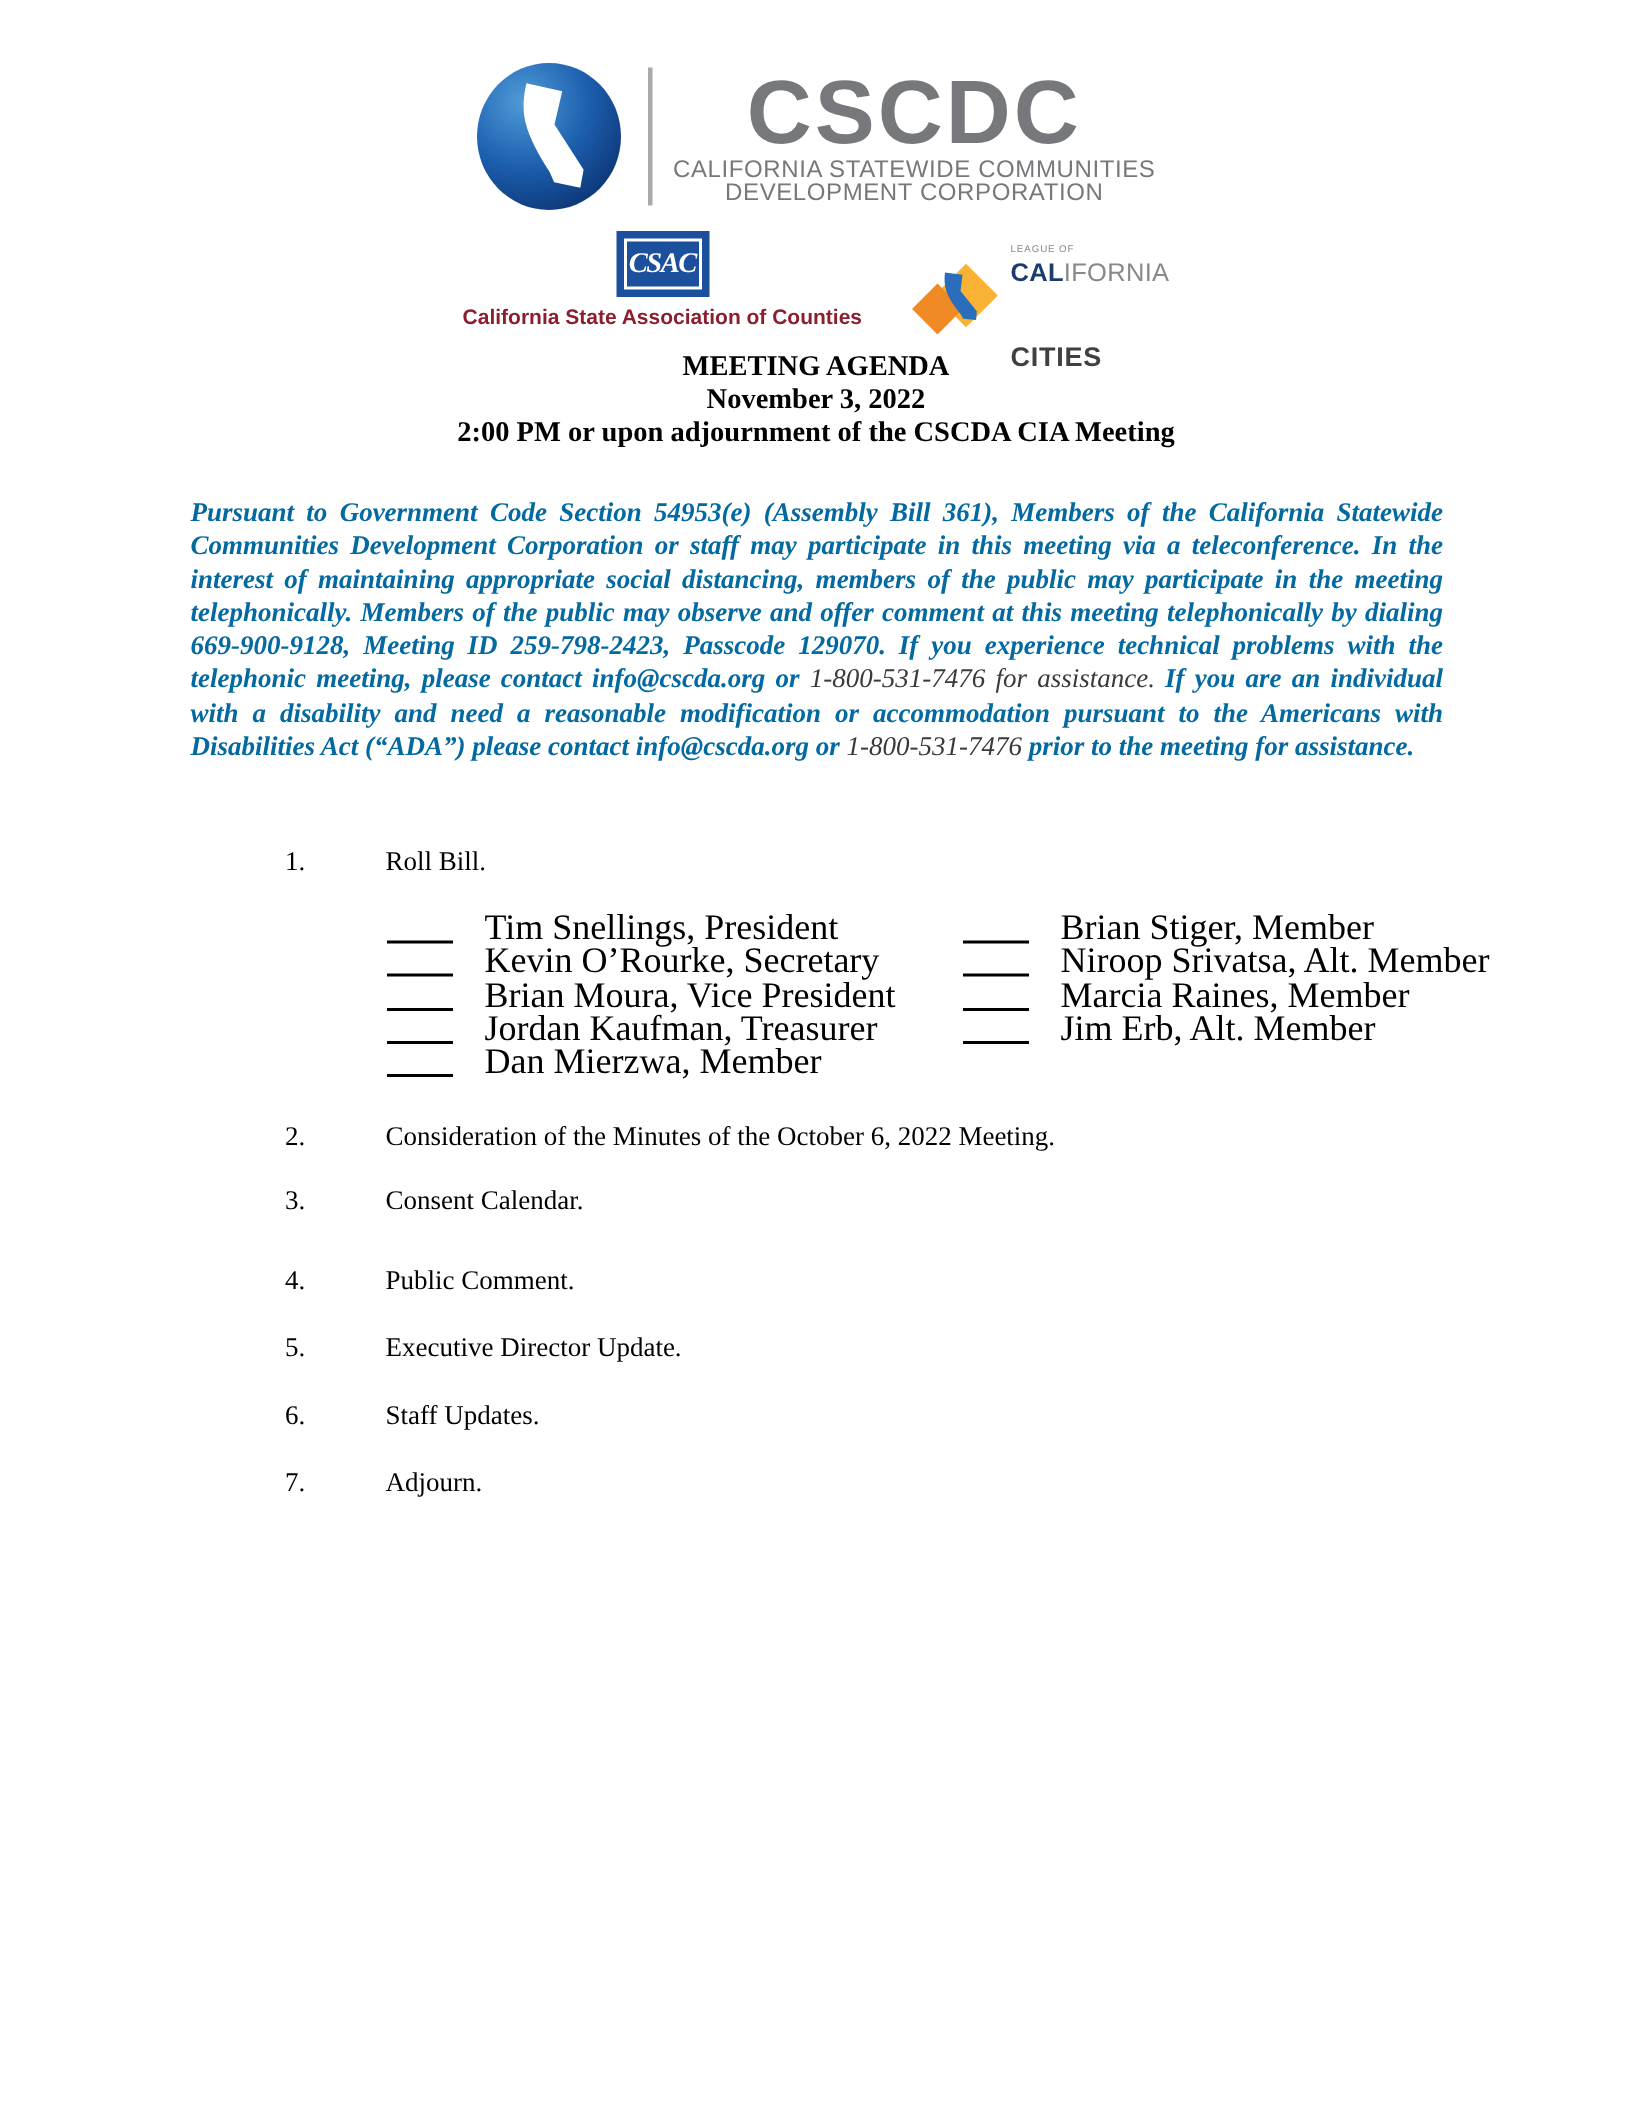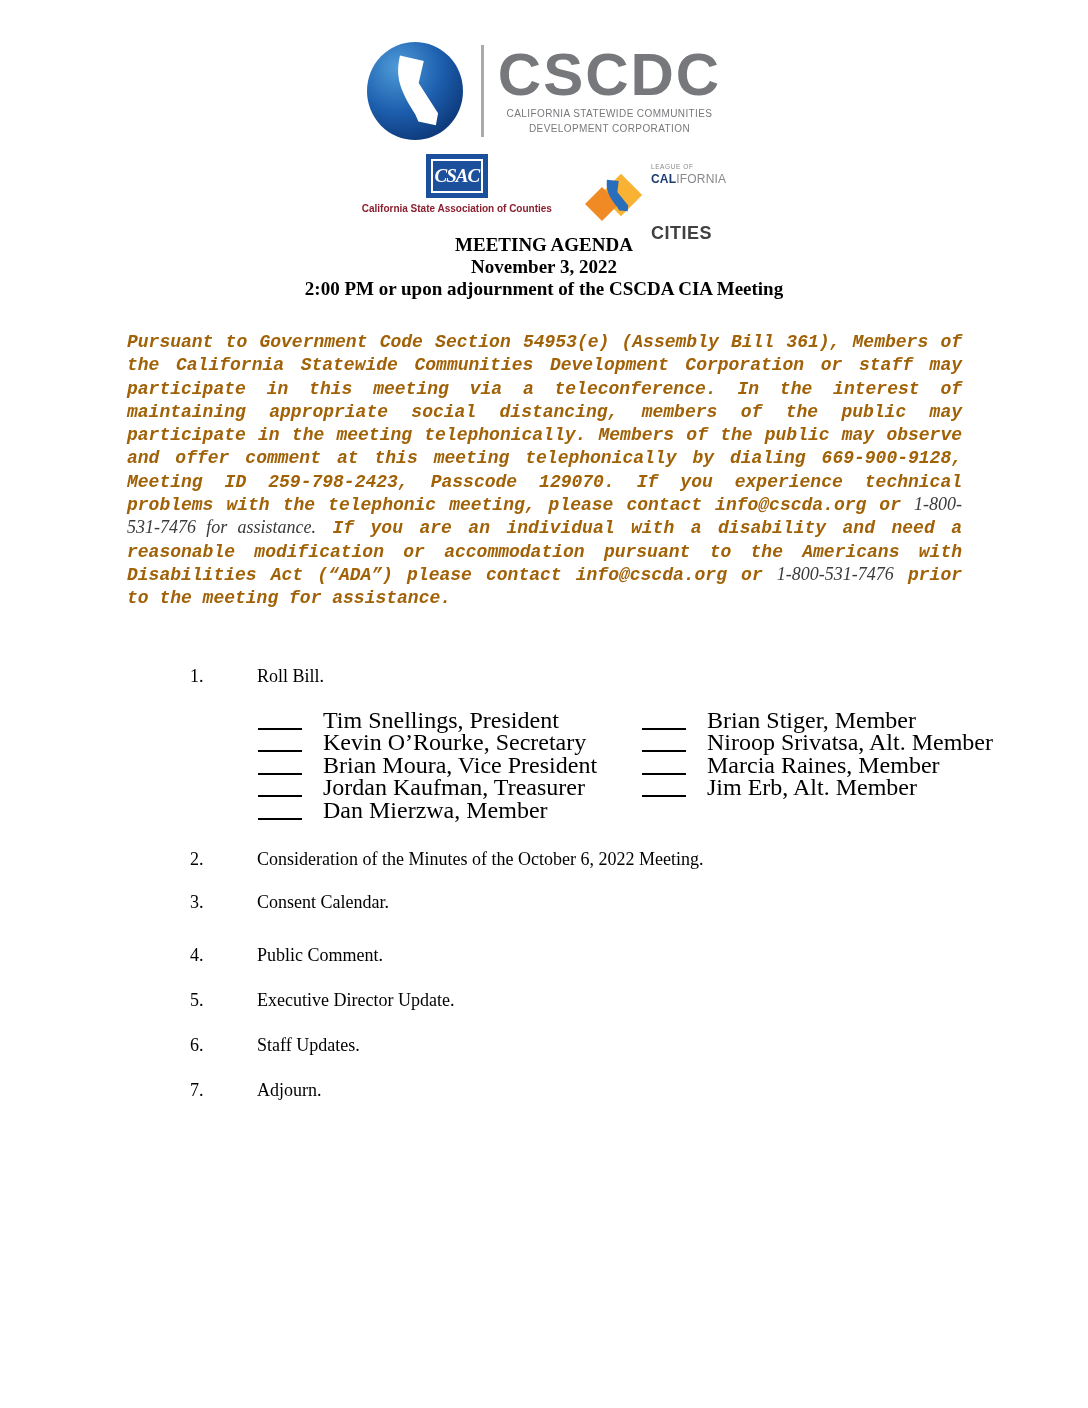--- a/index.html
+++ b/index.html
@@ -19,53 +19,53 @@
     flex:0 0 auto;
   }
   .logo-circle svg { transform:rotate(6deg); }
   .logo-divider { width:3px; height:92px; background:#a8aaad; margin:0 14px 0 18px; flex:0 0 auto; }
   .logo-textblock { display:flex; flex-direction:column; align-items:center; }
   .logo-abbr {
     font-family:"Liberation Sans", sans-serif; font-weight:bold; font-size:60px;
     line-height:58px; color:#77787b; letter-spacing:2px;
   }
   .logo-sub {
-    font-family:"Liberation Sans", sans-serif; font-size:10px; color:#77787b;
+    font-family:"Liberation Sans", sans-serif; font-size:16px; color:#77787b;
     letter-spacing:0.4px; line-height:15px; text-align:center; margin-top:2px;
   }
 
   
   .partner-row { display:flex; justify-content:center; align-items:flex-start; gap:34px; margin-top:14px; height:60px; }
   .csac { display:flex; flex-direction:column; align-items:center; }
   .csac-box { width:62px; height:44px; background:#1c4f9c; display:flex; align-items:center; justify-content:center; }
   .csac-inner { width:52px; height:34px; border:2px solid #ffffff; display:flex; align-items:center; justify-content:center; }
   .csac-abbr { font-family:"Liberation Serif", serif; font-style:italic; font-weight:bold; font-size:19px; color:#ffffff; letter-spacing:-1px; }
-  .csac-caption { font-family:"Liberation Sans", sans-serif; font-size:10px; font-weight:600; color:#8b1f2f; margin-top:5px; white-space:nowrap; }
+  .csac-caption { font-family:"Liberation Sans", sans-serif; font-size:14px; font-weight:600; color:#8b1f2f; margin-top:5px; white-space:nowrap; }
 
   .league { display:flex; align-items:center; gap:7px; padding-top:2px; }
   .league-mark { position:relative; width:58px; height:54px; flex:0 0 auto; }
   .league-d1 { position:absolute; width:30px; height:30px; background:#f9b233; transform:rotate(45deg); left:20px; top:8px; }
   .league-d2 { position:absolute; width:24px; height:24px; background:#ef8a24; transform:rotate(45deg); left:4px; top:20px; }
   .league-state { position:absolute; left:16px; top:4px; }
   .league-text { font-family:"Liberation Sans", sans-serif; line-height:1; padding-top:8px; }
   .league-t1 { font-size:6.5px; color:#87898c; letter-spacing:0.6px; margin-bottom:2px; }
-  .league-t2 { font-size:12px; letter-spacing:0.2px; margin-bottom:2px; }
+  .league-t2 { font-size:17px; letter-spacing:0.2px; margin-bottom:2px; }
   .league-t2 .b { font-weight:bold; color:#1d3c6e; }
   .league-t2 .r { color:#87898c; }
   .league-t3 { font-size:18px; font-weight:bold; color:#404040; letter-spacing:0.5px;margin-top:39px; }
 
   
   .title-block { text-align:center; margin-top:20px; font-weight:bold; font-size:19px; line-height:22px; }
 
   
   .notice {
     margin:30px 126px 0 127px; font-size:18px; line-height:22.3px;
     text-align:justify; font-style:italic;
   }
-  .seg-bold { font-weight:bold; color:#a16207;font-family:Liberation Mono, monospace; }
+  .seg-bold { font-weight:bold; color:#0369a1; }
   .seg-regular { font-weight:normal; color:#3a3a3a; }
 
   
   .agenda { margin-left:127px; margin-right:110px; font-size:18px; margin-top:55px; }
   .agenda-row { display:flex; line-height:22px; margin-bottom:21px; }
   .agenda-row.gap-lg { margin-bottom:31px; }
   .agenda-row.gap-md { margin-bottom:23px; }
   .agenda-num { margin-left:63px; width:67px; flex:0 0 auto; }
   .agenda-text { flex:1; }
 

